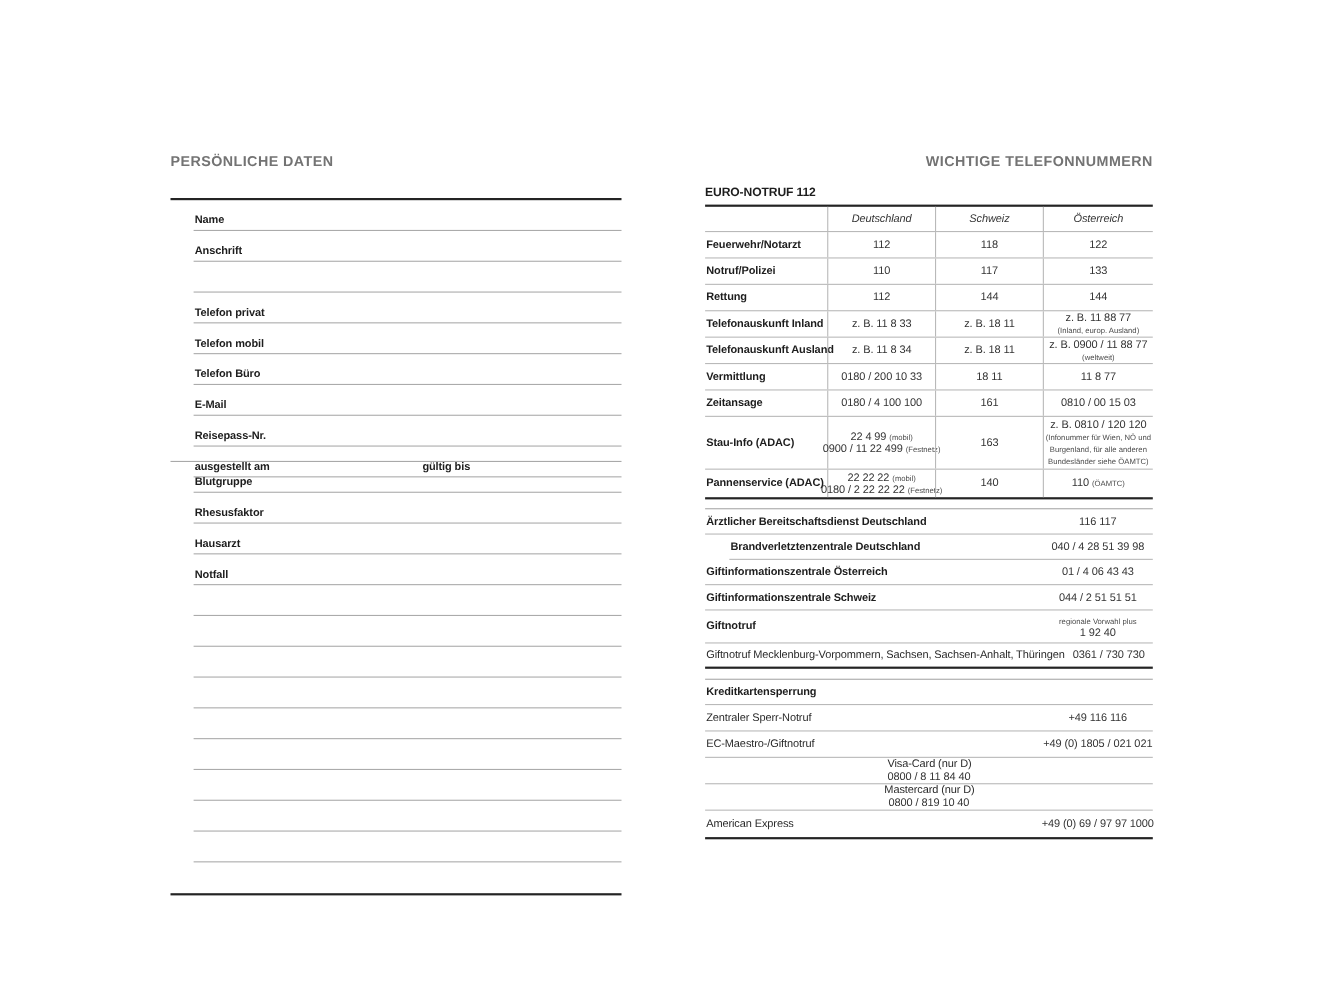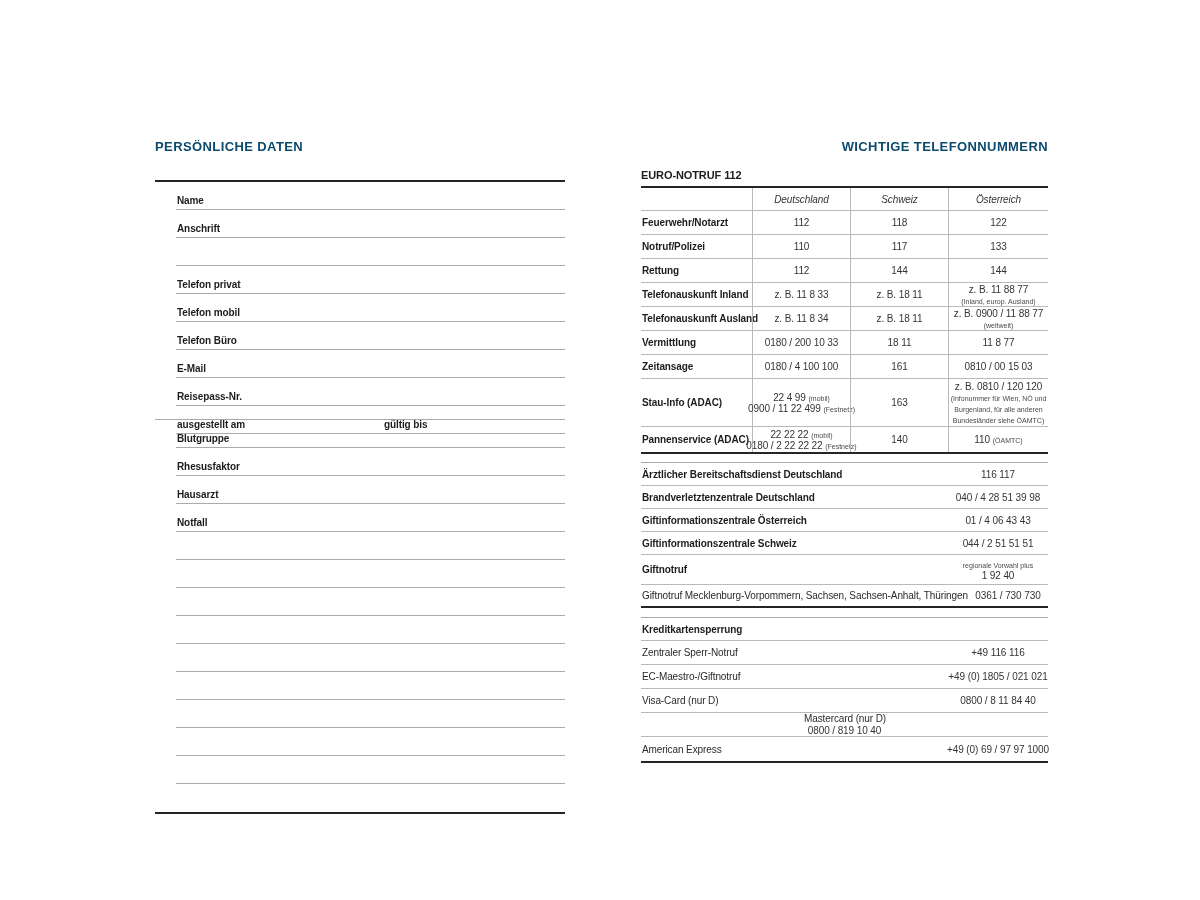--- a/index.html
+++ b/index.html
@@ -5,21 +5,21 @@
   html,body{margin:0;padding:0;}
   body{
     width:1200px;height:900px;position:relative;background:#ffffff;
     font-family:"Liberation Sans","DejaVu Sans",sans-serif;color:#1d1d1d;
   }
   .canvas{position:absolute;inset:0;background:#ffffff;overflow:hidden;}
 
   
   .page-title{
     position:absolute;top:139px;font-size:13px;font-weight:700;
-    letter-spacing:.4px;color:#0c4a6e;white-space:nowrap;
+    letter-spacing:.4px;color:#737373;white-space:nowrap;
   }
   .page-title.left{left:155px;}
   .page-title.right{left:641px;width:407px;text-align:right;}
 
   
   .form-block{position:absolute;left:155px;width:410px;box-sizing:border-box;}
   #personal-block{top:180px;border-top:2px solid #242424;}
   #medical-block{top:419px;border-top:1px solid #a9a9a9;border-bottom:2px solid #242424;}
   .form-row{position:relative;height:28px;border-bottom:1px solid #ababab;box-sizing:border-box;margin-left:21px;}
   #medical-block .form-row:last-child{border-bottom:none;}
@@ -272,21 +272,21 @@
         </div>
       </div>
     </div>
   <div class="list-table" id="emergency-table">
       <div class="l-row" style="height: 23px; gap: 26px;">
         <div class="l-label bold">Ärztlicher Bereitschaftsdienst Deutschland</div>
         <div class="l-value">
           <div class="cell-line"><span>116 117</span></div>
         </div>
       </div>
-      <div class="l-row" style="height: 23px;">
+      <div class="l-row" style="height: 23px; margin-left: 22px;">
         <div class="l-label bold">Brandverletztenzentrale Deutschland</div>
         <div class="l-value">
           <div class="cell-line"><span>040 / 4 28 51 39 98</span></div>
         </div>
       </div>
       <div class="l-row" style="height: 23px;">
         <div class="l-label bold">Giftinformationszentrale Österreich</div>
         <div class="l-value">
           <div class="cell-line"><span>01 / 4 06 43 43</span></div>
         </div>
@@ -320,21 +320,21 @@
         <div class="l-value">
           <div class="cell-line"><span>+49 116 116</span></div>
         </div>
       </div>
       <div class="l-row" style="height: 24px;">
         <div class="l-label">EC-Maestro-/Giftnotruf</div>
         <div class="l-value">
           <div class="cell-line"><span>+49 (0) 1805 / 021 021</span></div>
         </div>
       </div>
-      <div class="l-row" style="height: 24px;">
+      <div class="l-row" style="height: 24px; flex-direction: column;">
         <div class="l-label">Visa-Card (nur D)</div>
         <div class="l-value">
           <div class="cell-line"><span>0800 / 8 11 84 40</span></div>
         </div>
       </div>
       <div class="l-row" style="height: 24px; flex-direction: column;">
         <div class="l-label">Mastercard (nur D)</div>
         <div class="l-value">
           <div class="cell-line"><span>0800 / 819 10 40</span></div>
         </div>

